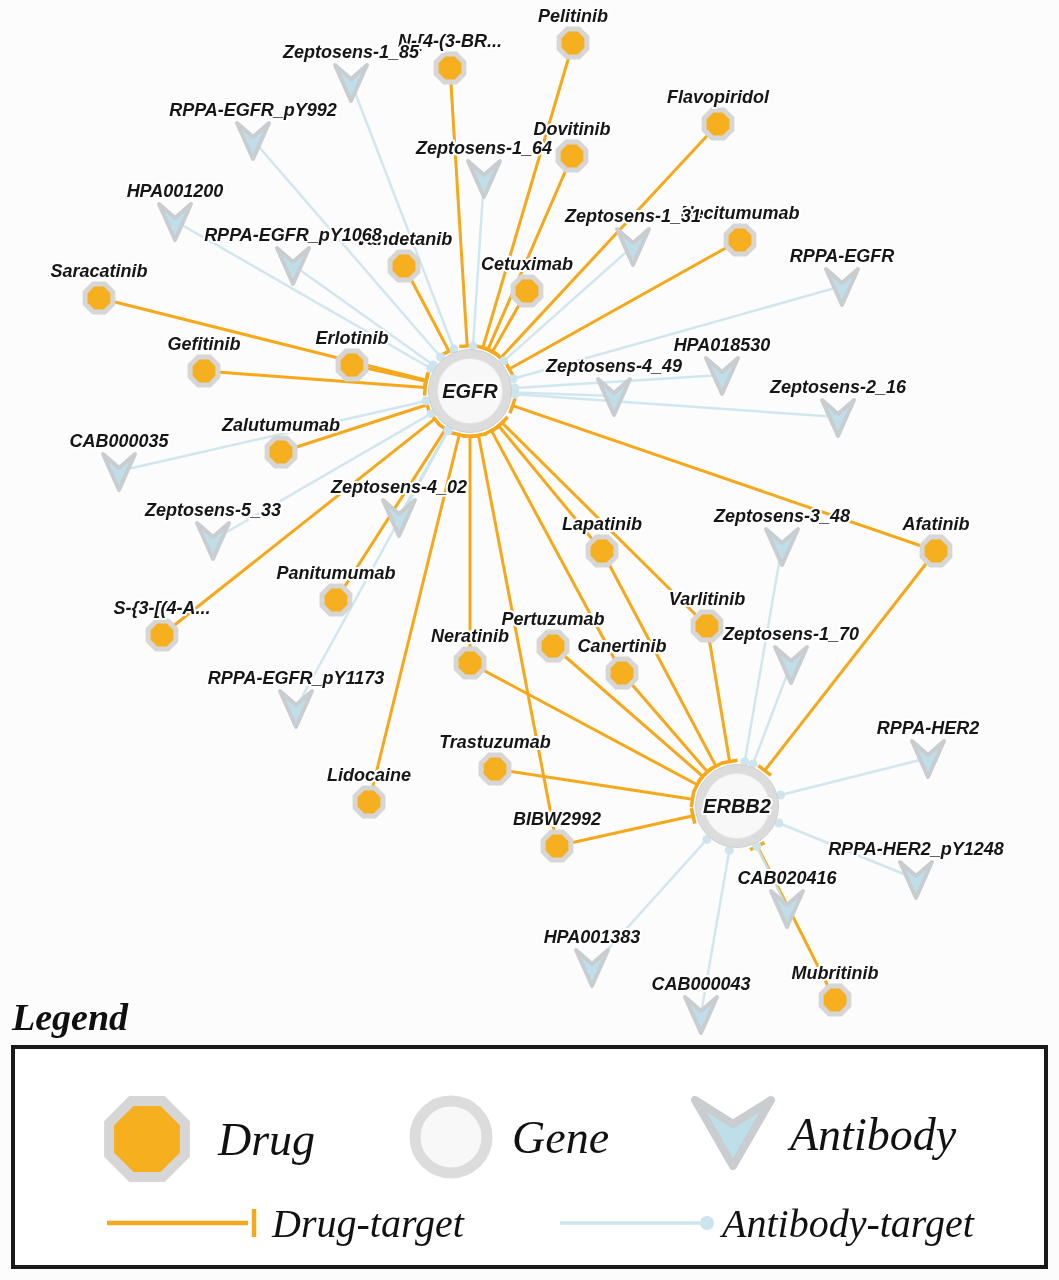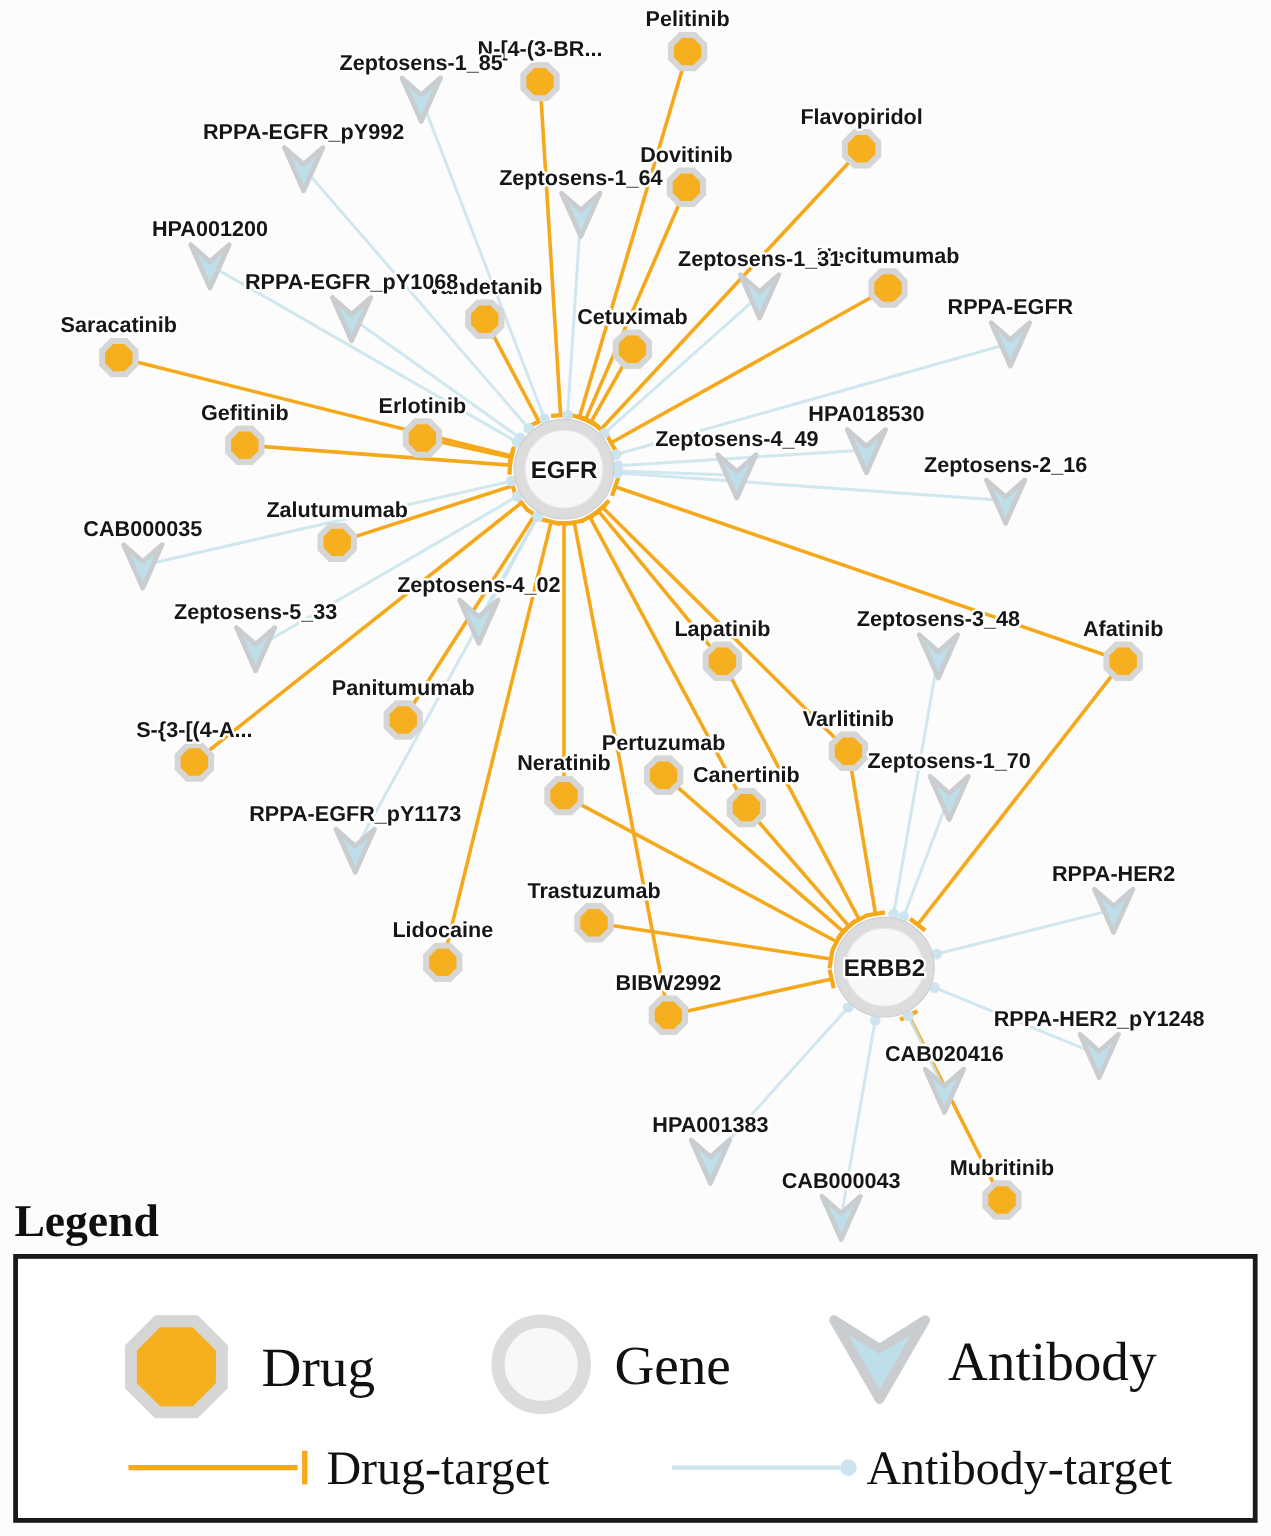--- a/index.html
+++ b/index.html
@@ -1,16 +1,16 @@
 <!DOCTYPE html>
 <html><head>
 <meta charset="utf-8">
 <style>
   html,body{margin:0;padding:0;background:#ffffff;}
-  .stage{position:relative;width:1059px;height:1280px;background:#fcfcfc;overflow:hidden;}
+  .stage{position:relative;width:1059px;height:1280px;background:#fcfcfc;overflow:hidden;font-style:italic;}
   svg{display:block;}
   .node-label{
     font-family:"Liberation Sans",sans-serif;
     font-weight:700;
     font-size:18px;
     fill:#161616;
     paint-order:stroke;
     stroke:#ffffff;
     stroke-width:4px;
     stroke-linejoin:round;

